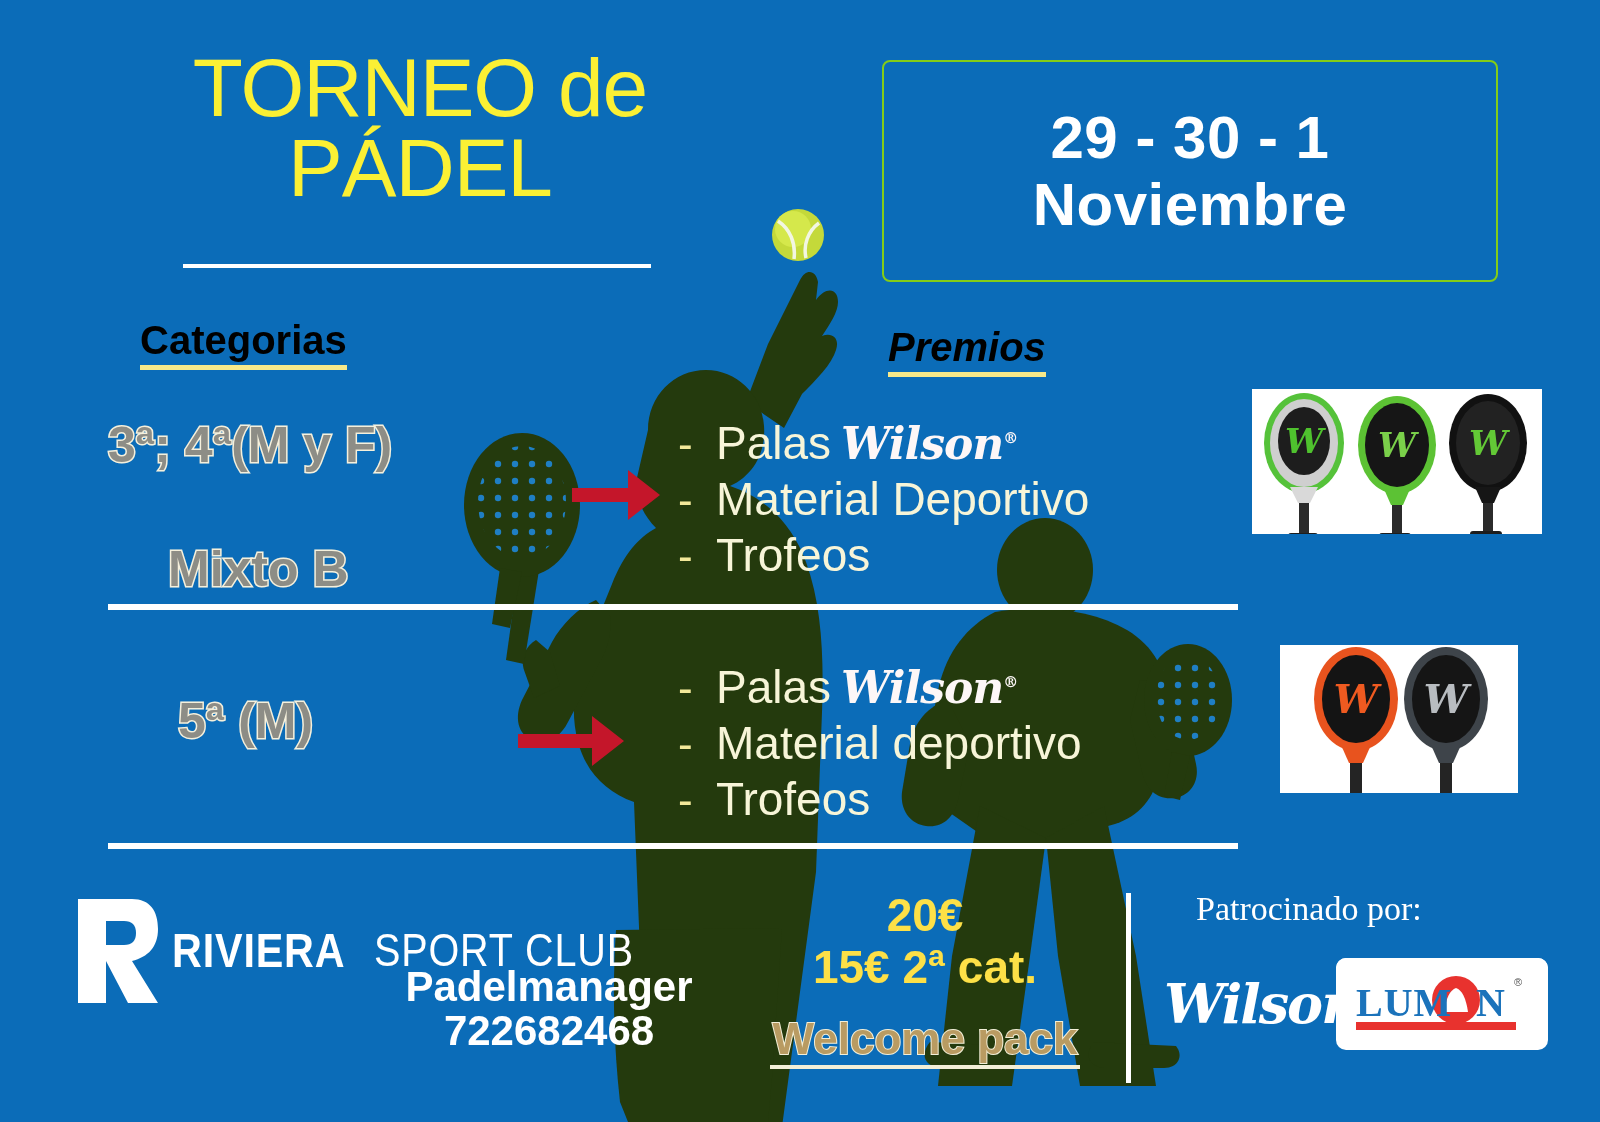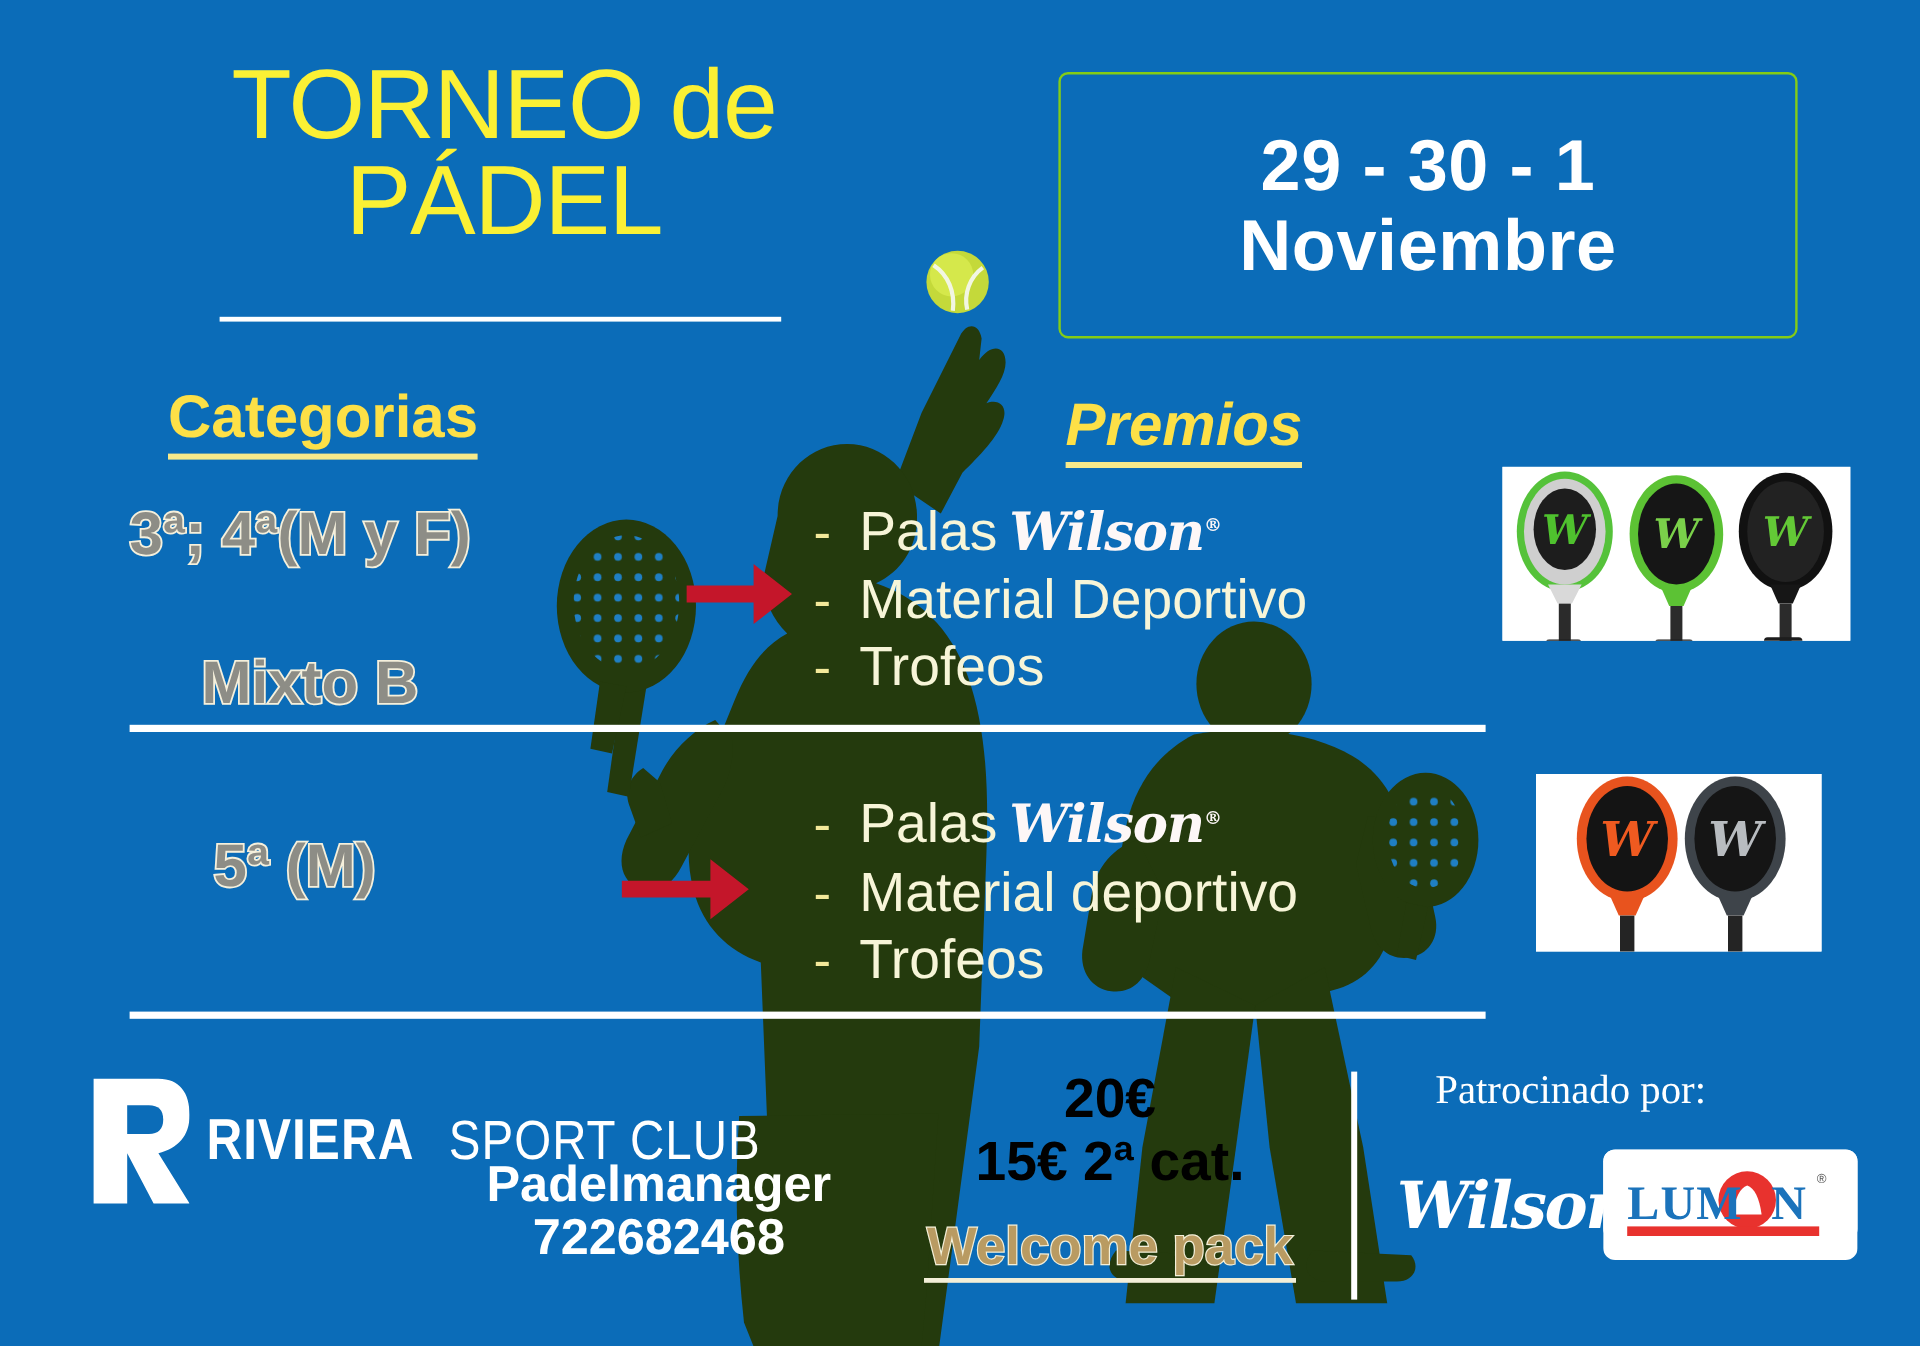--- a/index.html
+++ b/index.html
@@ -31,22 +31,22 @@
     border:2px solid #84cc16;border-radius:8px;z-index:5;
     display:flex;align-items:center;justify-content:center;margin-top:32px;
   }
   .datebox-text{
     color:#ffffff;font-size:60px;line-height:1.12;font-weight:bold;
     text-align:center;letter-spacing:0.5px;
   }
 
   
   .heading{
-    position:absolute;z-index:6;color:#fde047;font-weight:bold;
-    font-size:50px;letter-spacing:0px;white-space:nowrap;text-align:center;
+    position:absolute;z-index:6;color:#000000;font-weight:bold;
+    font-size:40px;letter-spacing:0px;white-space:nowrap;text-align:center;
   }
   .heading .ul{
     display:block;height:5px;background:#f7e98a;margin-top:2px;width:100%;
   }
   #cat-heading{left:140px;top:318px;}
   #premios-heading{left:888px;top:325px;font-style:italic;}
   #insc-heading{left:396px;top:882px;}
 
   
   .cat{
@@ -95,21 +95,21 @@
   .club-2{color:#ffffff;font-size:46px;font-weight:normal;letter-spacing:1px;
           transform:scaleX(0.86);transform-origin:left center;}
 
   
   .insc-line{position:absolute;z-index:6;color:#ffffff;font-size:42px;font-weight:bold;
              white-space:nowrap;text-align:center;}
   #insc-1{left:404px;top:963px;width:290px;text-align:center;}
   #insc-2{left:404px;top:1007px;width:290px;}
 
   
-  .price{position:absolute;z-index:6;color:#000000;font-size:46px;font-weight:bold;
+  .price{position:absolute;z-index:6;color:#fde047;font-size:46px;font-weight:bold;
          white-space:nowrap;text-align:center;}
   #price-1{left:790px;top:888px;width:270px;}
   #price-2{left:760px;top:940px;width:330px;}
   .welcome{
     position:absolute;z-index:6;left:770px;top:1014px;width:310px;text-align:center;
     color:#b99b62;font-size:44px;font-weight:bold;white-space:nowrap;
     -webkit-text-stroke:2px #f3efd8;paint-order:stroke fill;
   }
   .welcome .wul{display:block;height:4px;background:#f3efd8;margin-top:1px;width:100%;}
 

